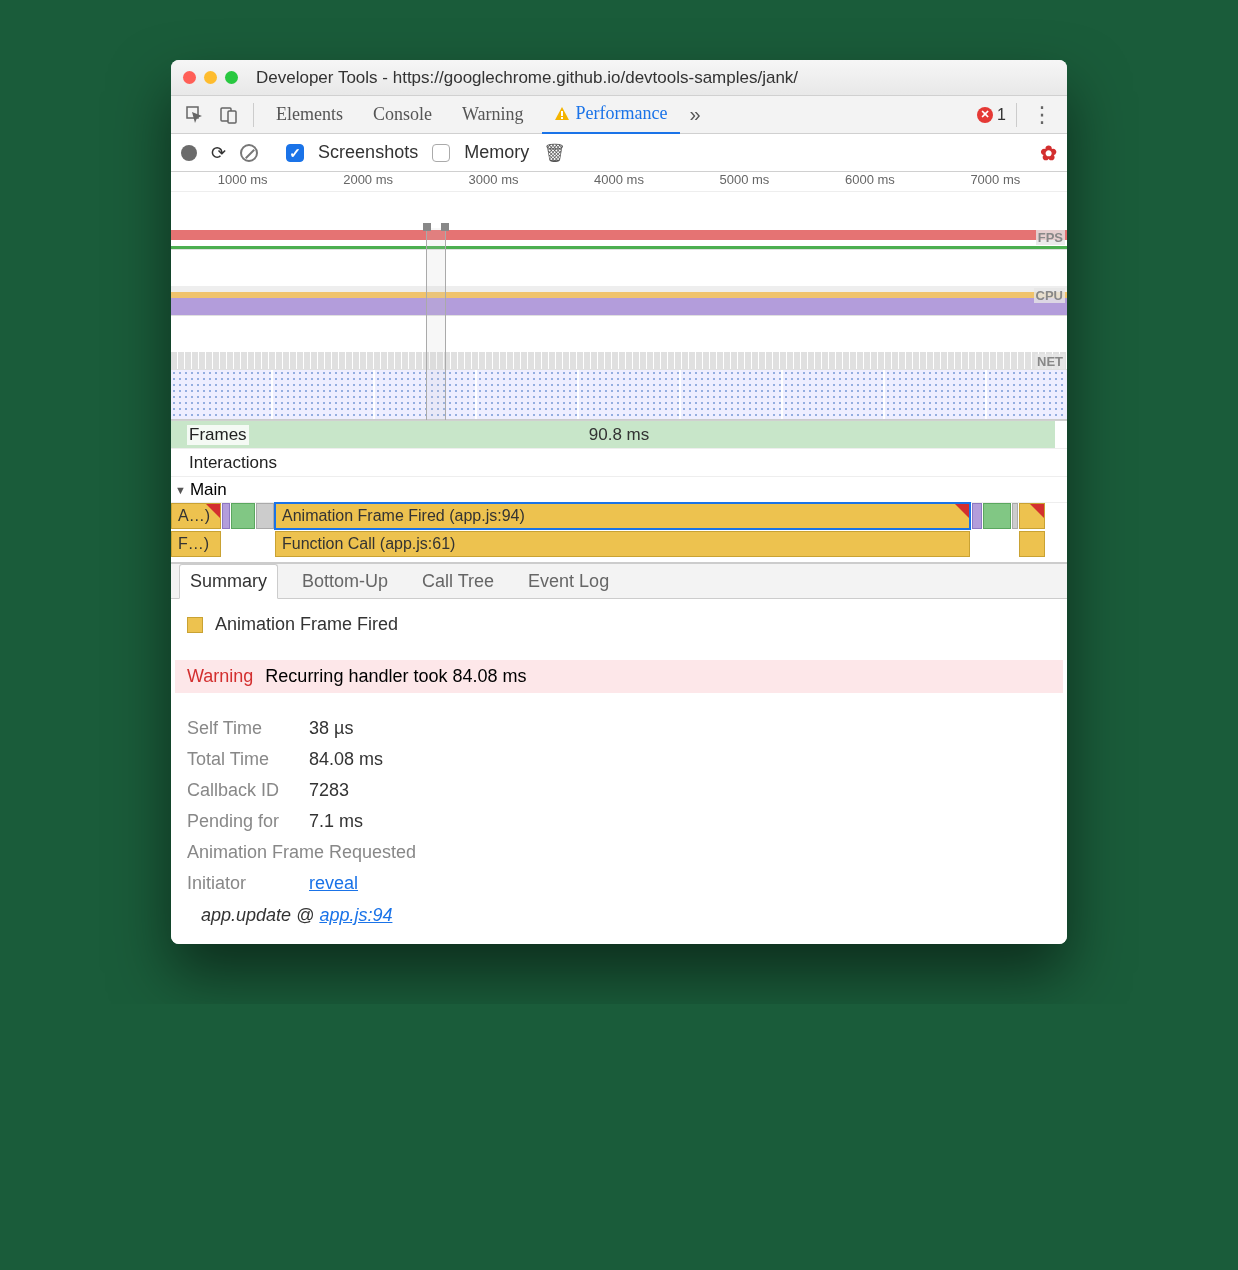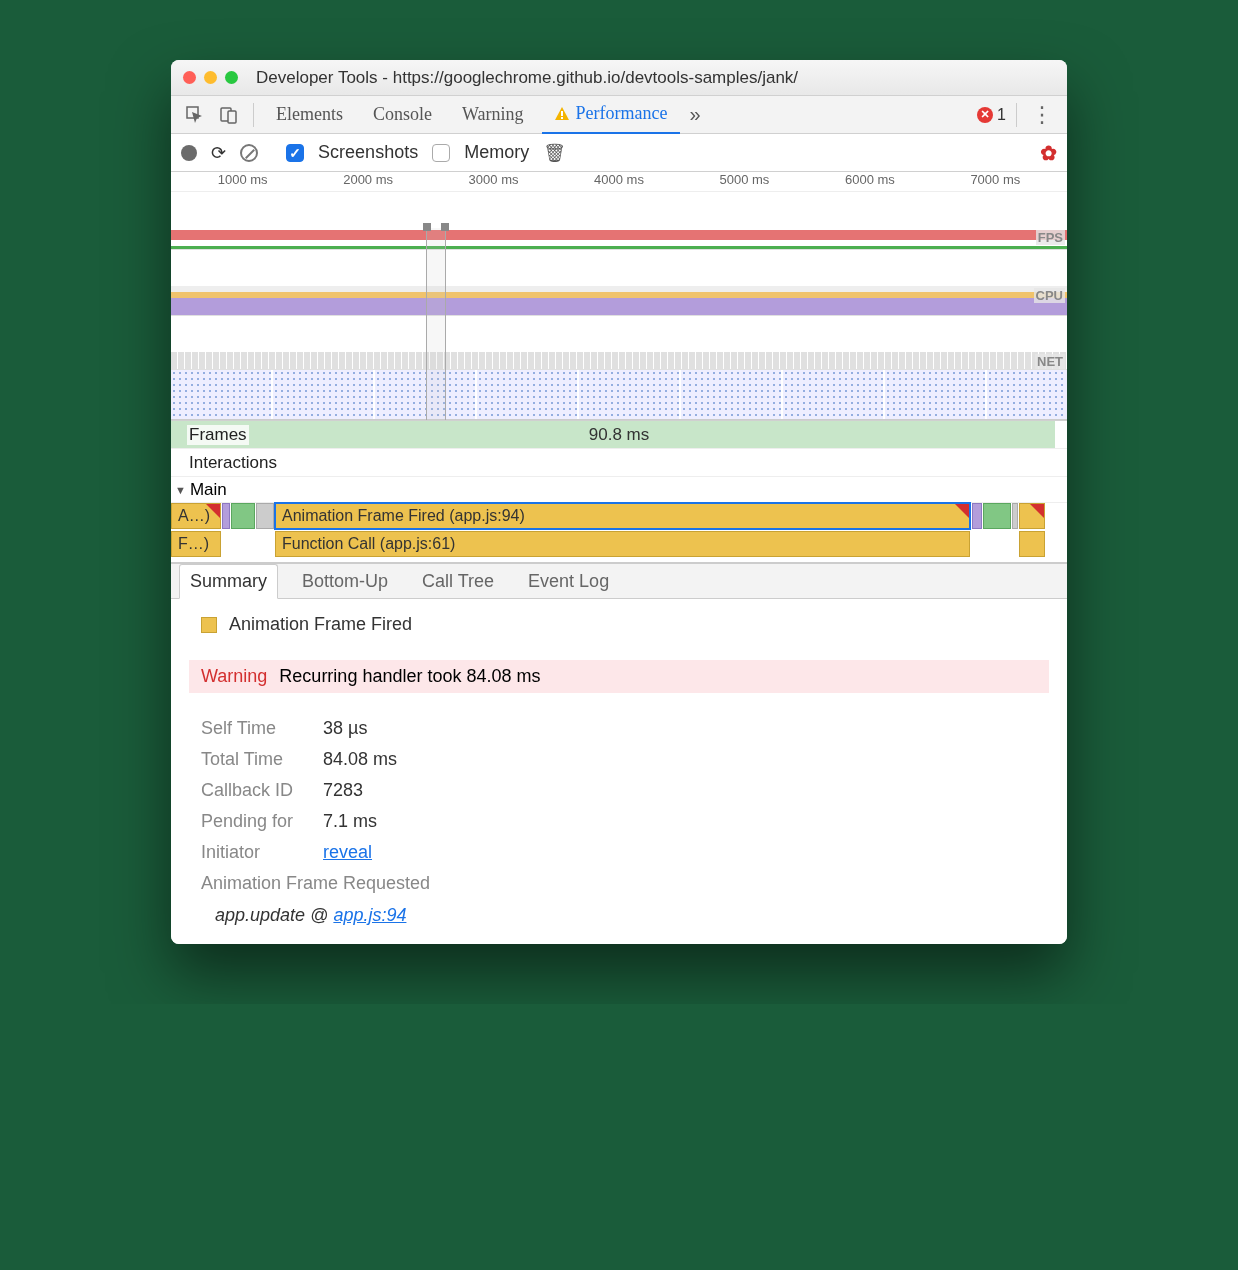--- a/index.html
+++ b/index.html
@@ -60,21 +60,21 @@
   .bar .reds { position:absolute; right:0; top:0; width:0; height:0; border-left:14px solid transparent; border-top:14px solid #d32f2f;}
   .sideblk { position:absolute; height:26px;}
   .purple{background:#b39ddb;border:1px solid #8d78c2;}
   .green{background:#81c784;border:1px solid #5aa75e;}
   .gray{background:#ccc;border:1px solid #aaa;}
   
   .btabs { background:#f3f3f3; border-top:1px solid #ccc; border-bottom:1px solid #ccc; height:36px; display:flex; align-items:flex-end; padding:0 8px; gap:14px; font-size:18px; color:#666;}
   .btab { padding:6px 10px;}
   .btab.active { background:#fff; border:1px solid #ccc; border-bottom:1px solid #fff; color:#333; border-radius:3px 3px 0 0; position:relative; top:1px;}
   
-  .summary { background:#fff; padding:10px 30px 18px; font-size:18px;}
+  .summary { background:#fff; padding:10px 16px 18px; font-size:18px;}
   .srow { display:flex; gap:12px; padding:5px 0; align-items:center;}
   .srow .lbl { color:#888; min-width:110px;}
   .srow .val { color:#333;}
   .swatch { width:16px;height:16px;background:#edc24f;border:1px solid #c9a233;}
   .warn-row { background:#fde7e9; margin:20px -12px; padding:6px 12px; display:flex; gap:12px;}
   .warn-lbl { color:#d32f2f;}
   .link { color:#1a73e8; text-decoration:underline;}
   .stack { padding:6px 0 0 14px; color:#333;font-style:italic;}
   svg{display:block;}
 </style>
@@ -246,23 +246,23 @@
       </div>
     <div class="srow">
         <span class="lbl">Callback ID</span>
         <span class="val">7283</span>
       </div>
     <div class="srow">
         <span class="lbl">Pending for</span>
         <span class="val">7.1 ms</span>
       </div>
     <div class="srow">
+        <span class="lbl" style="color:#888">Animation Frame Requested</span>
+      </div>
+    <div class="srow">
         <span class="lbl">Initiator</span>
         <a href="#" class="link">reveal</a>
       </div>
-    <div class="srow">
-        <span class="lbl" style="color:#888">Animation Frame Requested</span>
-      </div>
     <div class="stack">
       <span>app.update @ </span><a href="#" class="link">app.js:94</a>
     </div>
   </div>
 </div>
 
 </body></html>

